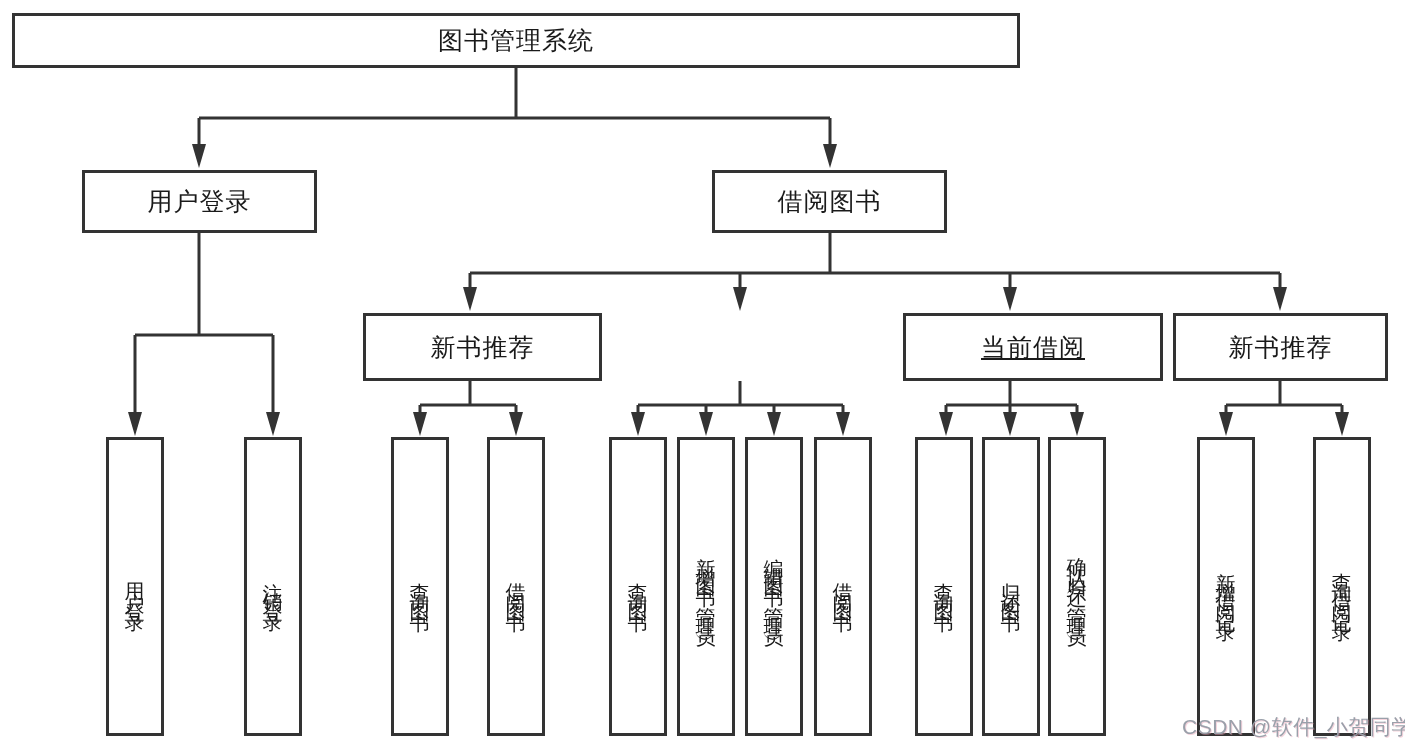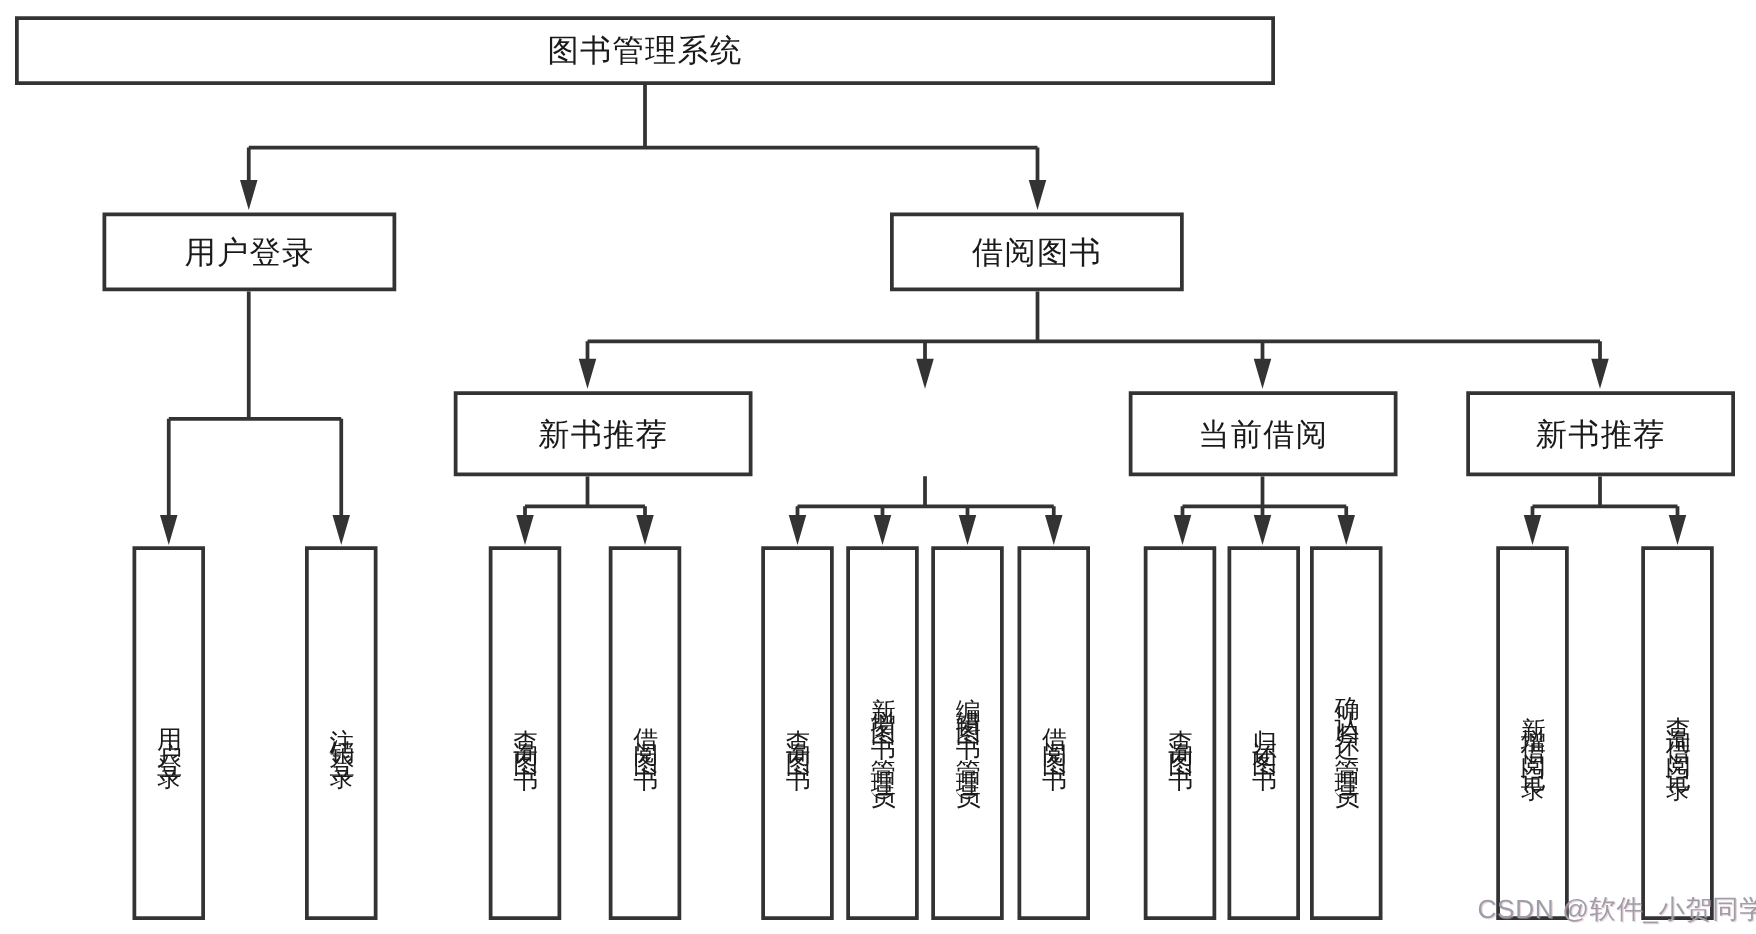--- a/index.html
+++ b/index.html
@@ -108,21 +108,21 @@
       <polygon points="1335,412 1349,412 1342,436"></polygon>
     </g>
   </svg>
 
   <div class="hbox" style="left:12px; top:13px; width:1008px; height:55px;">图书管理系统</div>
 
   <div class="hbox" style="left:82px; top:170px; width:235px; height:63px;">用户登录</div>
   <div class="hbox" style="left:712px; top:170px; width:235px; height:63px;">借阅图书</div>
 
   <div class="hbox" style="left:363px; top:313px; width:239px; height:68px;">新书推荐</div>
-  <div class="hbox" style="left:903px; top:313px; width:215px; height:68px;">当前借阅</div>
+  <div class="hbox" style="left:903px; top:313px; width:260px; height:68px;text-decoration:underline;">当前借阅</div>
   <div class="hbox" style="left:1173px; top:313px; width:215px; height:68px;">新书推荐</div>
 
   <div class="vbox" style="left:106px;">
     <span class="vtext">用户登录</span>
   </div>
   <div class="vbox" style="left:244px;">
     <span class="vtext">注销登录</span>
   </div>
 
   <div class="vbox" style="left:391px;">

